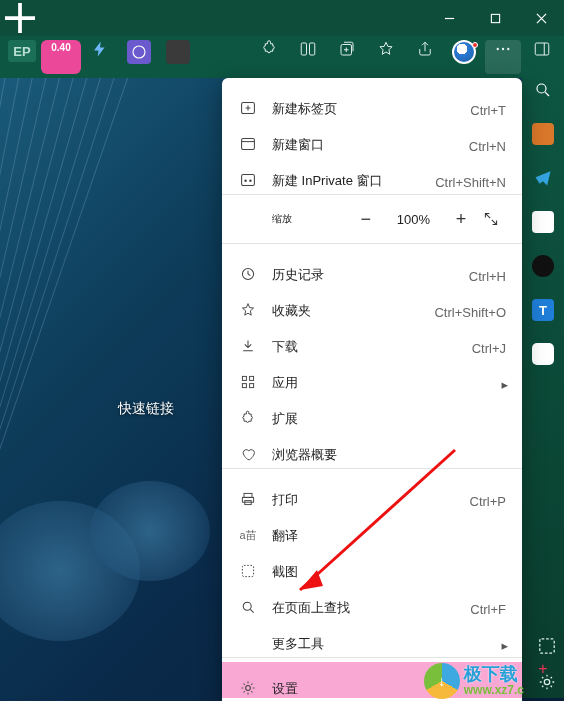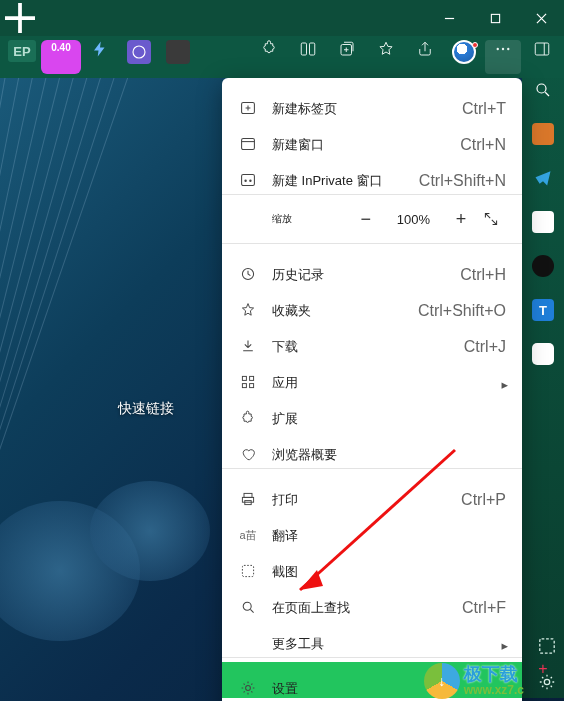--- a/index.html
+++ b/index.html
@@ -14,45 +14,45 @@
 .win-btn { width: 46px; height: 100%; display: flex; align-items: center; justify-content: center; color: #fff; }
 .win-btn svg { width: 11px; height: 11px; }
 
 
 .toolbar { height: 42px; background: #0d5742; display: flex; align-items: center; padding: 0 4px; gap: 3px; }
 .toolbar-spacer { flex: 1; }
 .tool-icon { width: 36px; height: 34px; display: flex; justify-content: center; color: #e8f3ef; border-radius: 4px; position: relative; }
 .tool-icon.active { background: rgba(255,255,255,0.12); }
 .tool-icon svg { width: 18px; height: 18px; }
 .ep-icon { background: #1a6f56; color: #b8e0d3; font-weight: bold; font-size: 13px; border-radius: 3px; width: 28px; height: 22px; display:flex; align-items:center; justify-content:center; }
-.pill { background: #d946ef; color: #fff; font-size: 10px; padding: 2px 10px; border-radius: 6px; font-weight: 600; }
+.pill { background: #ec4899; color: #fff; font-size: 10px; padding: 2px 10px; border-radius: 6px; font-weight: 600; }
 .avatar { width: 24px; height: 24px; border-radius: 50%; background: radial-gradient(circle at 40% 35%, #fff 0%, #fff 30%, #2a7ad4 31%, #1e5fa8 100%); border:2px solid #fff; position: relative; }
 .redo-dot { position: absolute; top: 2px; right: 4px; width: 6px; height: 6px; background: #e33; border-radius: 50%; border:1px solid #fff; }
 .sq-icon { width: 24px; height: 24px; border-radius: 4px; background: #3a3a3a; display:flex; align-items:center; justify-content:center; }
 .sq-icon.purple { background: #6a5acd; }
 
 
 .content { position: relative; height: calc(100% - 78px); background: linear-gradient(135deg, #1a5a7a 0%, #0d3d5a 30%, #0a2a4a 60%, #081f3a 100%); overflow: hidden; }
 .harp-lines { position: absolute; top: -20px; left: -40px; width: 260px; height: 500px; opacity: 0.55; }
 .harp-lines div { position: absolute; width: 1px; height: 100%; background: rgba(200,230,255,0.35); transform-origin: top; }
 .blob { position: absolute; border-radius: 50%; background: radial-gradient(circle, rgba(60,120,160,0.7), rgba(20,60,100,0.3)); }
 .quick-link { position: absolute; top: 322px; left: 118px; color: #fff; font-size: 14px; text-shadow: 0 1px 3px rgba(0,0,0,0.6); }
 .rail { position: absolute; top: -40px; right: 0; width: 42px; height: 660px; background: linear-gradient(#0d5742,#0a3d2e); display: flex; flex-direction: column; align-items: center; padding-top: 40px; gap: 20px; }
 .rail-icon { width: 24px; height: 24px; display: flex; align-items: center; justify-content: center; color: #fff; font-size: 16px; border-radius: 4px; }
 .rail-box { width: 22px; height: 22px; border-radius: 4px; }
 .rail-plus { color: #e35; font-size: 16px; margin-top: auto; margin-bottom: 20px; }
 
 
 .menu { position: absolute; top: 78px; right: 42px; width: 300px; background: #fff; box-shadow: 0 6px 24px rgba(0,0,0,0.35); border-radius: 6px; z-index: 50; padding: 4px 0; }
 .menu-item { display: flex; align-items: flex-end; height: 36px; padding: 0 16px; font-size: 13px; color: #222; cursor: pointer; position: relative; }
-.menu-item.hovered { background: #22c55e; }
+.menu-item.hovered { background: #f9a8d4; }
 .mi-icon { width: 20px; height: 20px; margin-right: 14px; display: flex; align-items: center; justify-content: center; color: #444; flex-shrink: 0; }
 .mi-icon svg { width: 16px; height: 16px; }
 .mi-label { flex: 1; }
-.mi-shortcut { font-size: 16px; color: #666; }
+.mi-shortcut { font-size: 13px; color: #666; }
 .mi-arrow { position: absolute; right: 14px; color: #555; }
 .menu-sep { height: 1px; background: #e3e3e3; margin: 4px 0; }
 .zoom-row { display: flex; align-items: center; height: 40px; padding: 0 16px; }
 .zoom-label { margin-left: 34px; font-size: 10px; color: #222; flex: 1; }
 .zoom-btn { width: 30px; height: 30px; display: flex; align-items: center; justify-content: center; color: #333; font-size: 18px; }
 .zoom-val { font-size: 13px; color: #222; margin: 0 16px; }
 
 
 .arrow-anno { position: absolute; z-index: 60; pointer-events: none; }
 

